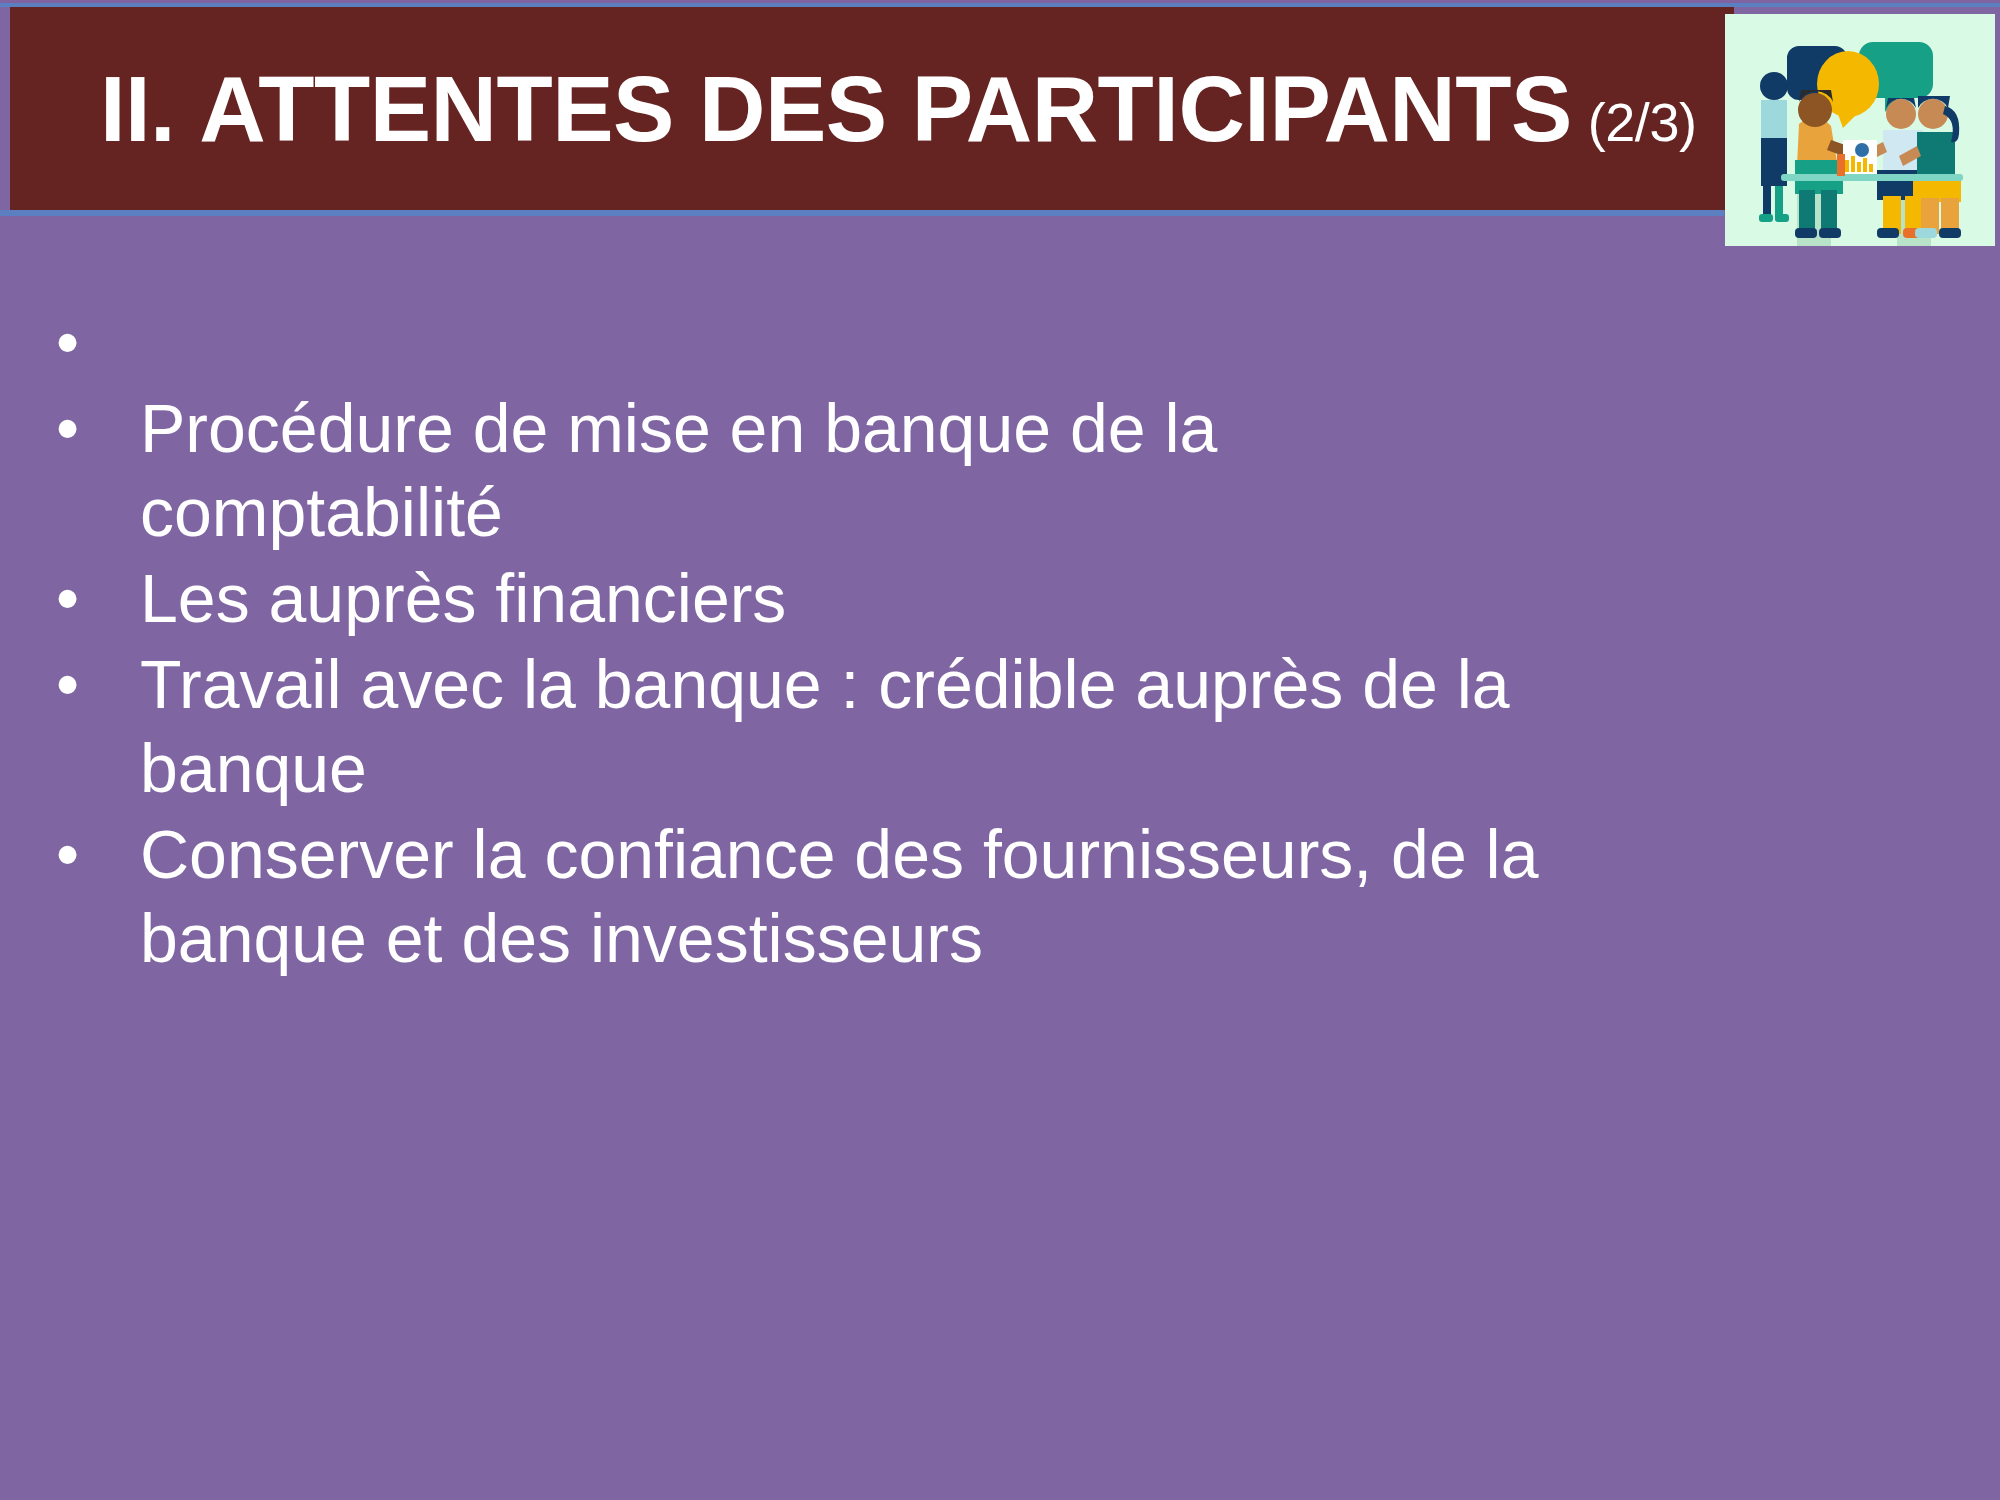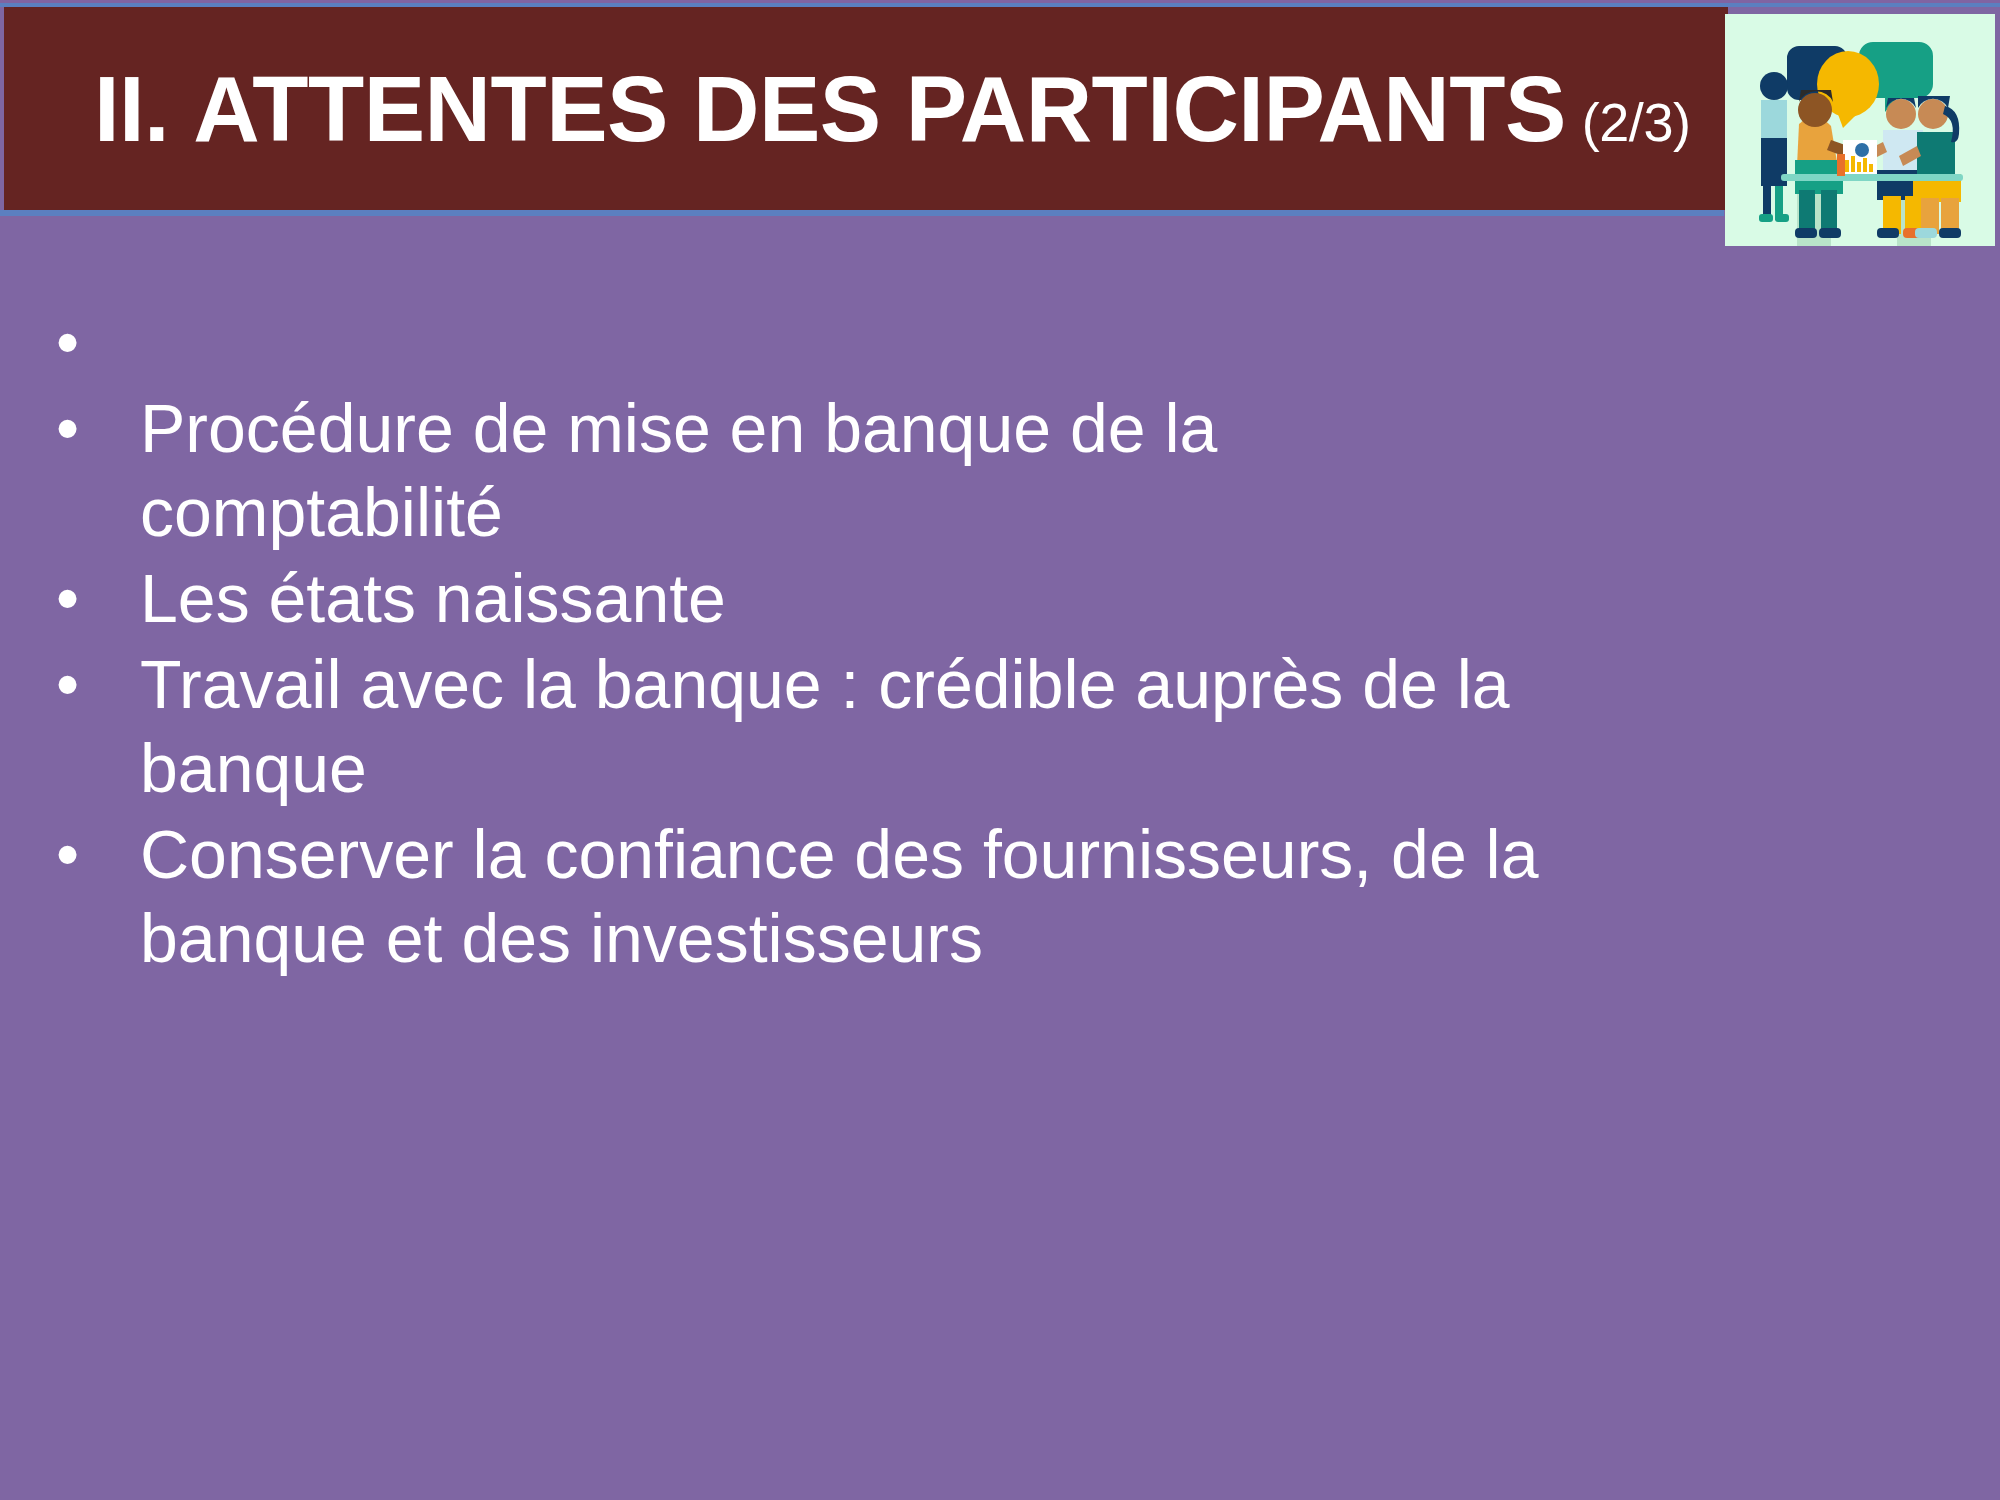--- a/index.html
+++ b/index.html
@@ -37,21 +37,21 @@
     left: 0;
     top: 0;
     width: 2000px;
     height: 3px;
     background: #8064A2;
   }
 
   
   .title-bar {
     position: absolute;
-    left: 4px;
+    left: 10px;
     top: 7px;
     width: 1724px;
     height: 203px;
     background: #652422;
     display: flex;
     align-items: center;
   }
   .title-bar-underline {
     position: absolute;
     left: 0;
@@ -227,21 +227,21 @@
       <div class="bullet-dot">•</div>
     </div>
 
     <div class="bullet-row">
       <div class="bullet-dot">•</div>
       <div class="bullet-text">Procédure de mise en banque de la comptabilité</div>
     </div>
 
     <div class="bullet-row">
       <div class="bullet-dot">•</div>
-      <div class="bullet-text">Les états naissante</div>
+      <div class="bullet-text">Les auprès financiers</div>
     </div>
 
     <div class="bullet-row">
       <div class="bullet-dot">•</div>
       <div class="bullet-text">Travail avec la banque : crédible auprès de la banque</div>
     </div>
 
     <div class="bullet-row">
       <div class="bullet-dot">•</div>
       <div class="bullet-text">Conserver la confiance des fournisseurs, de la banque et des investisseurs</div>

